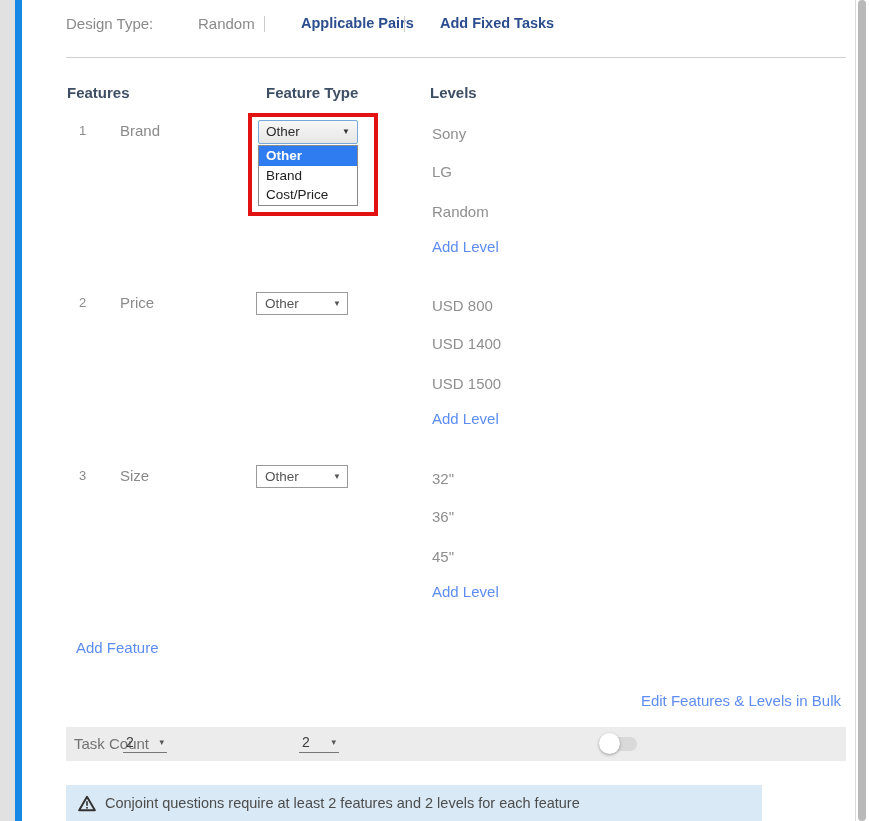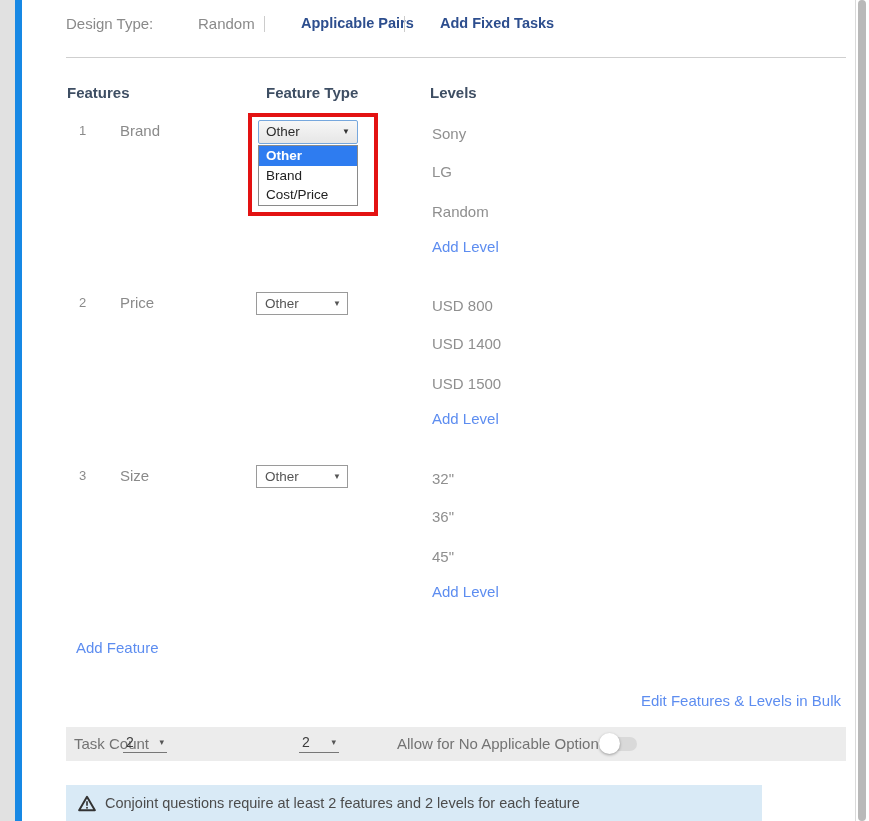--- a/index.html
+++ b/index.html
@@ -168,21 +168,20 @@
 <div class="abs task-bar">
   <span class="lbl tc-label">Task Count</span>
   <div class="value-group tc-group">
     <span class="val">2</span>
     <span class="caret">▾</span>
   </div>
   <div class="value-group cpt-group">
     <span class="val">2</span>
     <span class="caret">▾</span>
   </div>
-  <span class="lbl tg-label">Allow for No Applicable Option</span>
   <div class="toggle">
     <div class="knob"></div>
   </div>
 </div>
 
 <div class="abs notice">
   <span class="icon-wrap">
     <svg width="18" height="17" viewBox="0 0 24 22">
       <path d="M12 2 L22.5 20 H1.5 Z" fill="none" stroke="#333333" stroke-width="2.6" stroke-linejoin="round"></path>
       <rect x="10.9" y="8" width="2.2" height="6" fill="#333333"></rect>

